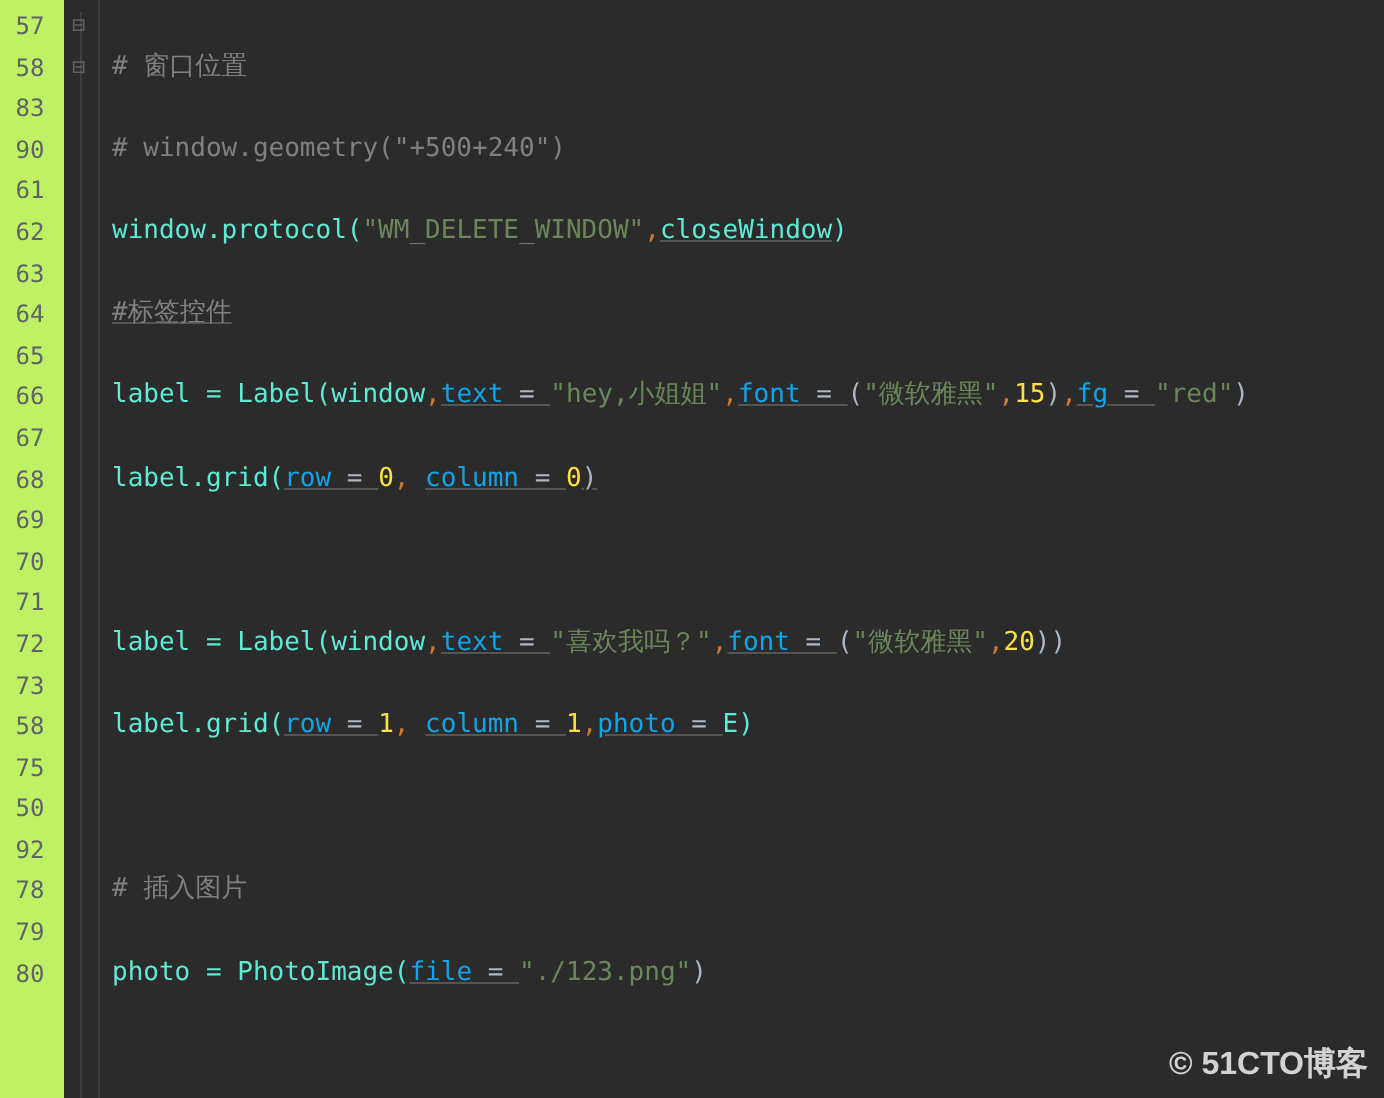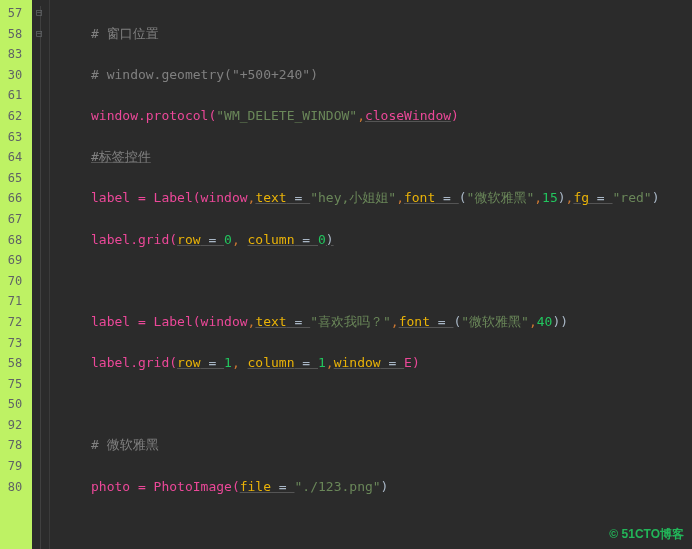--- a/index.html
+++ b/index.html
@@ -50,50 +50,49 @@
   bottom: 0;
   width: 1px;
   background: #404040;
 }
 .code {
   flex: 1;
   padding: 3px 0 12px 6px;
   line-height: 20.6px;
   white-space: pre;
   overflow: hidden;
-  margin-left: 35px;
 }
 .ln { height: 20.6px; }
 .cm { color: #808080; }
 .str { color: #6a8759; }
-.num { color: #22c55e; }
-.id { color: #ec4899; }
-.param { color: #eab308; }
+.num { color: #fde047; }
+.id { color: #5eead4; }
+.param { color: #0ea5e9; }
 .ul { text-decoration: underline; text-decoration-color: #555; }
 .comma { color: #cc7832; }
 .watermark {
   position: absolute;
   right: 8px;
   bottom: 6px;
-  color: #22c55e;
+  color: #e5e5e5;
   font-family: sans-serif;
-  font-size: 12px;
+  font-size: 16px;
   font-weight: bold;
   opacity: 0.9;
 }
 </style>
 </head>
 <body>
 
 <div class="editor">
   <div class="gutter">
     <div>57</div>
       <div>58</div>
       <div>83</div>
-      <div>30</div>
+      <div>90</div>
       <div>61</div>
       <div>62</div>
       <div>63</div>
       <div>64</div>
       <div>65</div>
       <div>66</div>
       <div>67</div>
       <div>68</div>
       <div>69</div>
       <div>70</div>
@@ -114,24 +113,24 @@
     <span class="fold-mark" style="top:23.6px">⊟</span>
   </div>
   <div class="code">
 <div class="ln"><span class="cm"># 窗口位置</span></div>
 <div class="ln"><span class="cm"># window.geometry("+500+240")</span></div>
 <div class="ln"><span class="id">window.protocol(</span><span class="str">"WM_DELETE_WINDOW"</span><span class="comma">,</span><span class="id ul">closeWindow</span><span class="id">)</span></div>
 <div class="ln"><span class="cm ul">#标签控件</span></div>
 <div class="ln"><span class="id">label = Label(window</span><span class="comma">,</span><span class="param ul">text</span><span class="ul"> = </span><span class="str">"hey,小姐姐"</span><span class="comma">,</span><span class="param ul">font</span><span class="ul"> = </span><span>(</span><span class="str">"微软雅黑"</span><span class="comma">,</span><span class="num">15</span><span>)</span><span class="comma">,</span><span class="param ul">fg</span><span class="ul"> = </span><span class="str">"red"</span><span>)</span></div>
 <div class="ln"><span class="id">label.grid(</span><span class="param ul">row</span><span class="ul"> = </span><span class="num">0</span><span class="comma">, </span><span class="param ul">column</span><span class="ul"> = </span><span class="num">0</span><span class="ul">)</span></div>
 <div class="ln"></div>
-<div class="ln"><span class="id">label = Label(window</span><span class="comma">,</span><span class="param ul">text</span><span class="ul"> = </span><span class="str">"喜欢我吗？"</span><span class="comma">,</span><span class="param ul">font</span><span class="ul"> = </span><span>(</span><span class="str">"微软雅黑"</span><span class="comma">,</span><span class="num">40</span><span>))</span></div>
-<div class="ln"><span class="id">label.grid(</span><span class="param ul">row</span><span class="ul"> = </span><span class="num">1</span><span class="comma">, </span><span class="param ul">column</span><span class="ul"> = </span><span class="num">1</span><span class="comma">,</span><span class="param ul">window</span><span class="ul"> = </span><span class="id">E)</span></div>
+<div class="ln"><span class="id">label = Label(window</span><span class="comma">,</span><span class="param ul">text</span><span class="ul"> = </span><span class="str">"喜欢我吗？"</span><span class="comma">,</span><span class="param ul">font</span><span class="ul"> = </span><span>(</span><span class="str">"微软雅黑"</span><span class="comma">,</span><span class="num">20</span><span>))</span></div>
+<div class="ln"><span class="id">label.grid(</span><span class="param ul">row</span><span class="ul"> = </span><span class="num">1</span><span class="comma">, </span><span class="param ul">column</span><span class="ul"> = </span><span class="num">1</span><span class="comma">,</span><span class="param ul">photo</span><span class="ul"> = </span><span class="id">E)</span></div>
 <div class="ln"></div>
-<div class="ln"><span class="cm"># 微软雅黑</span></div>
+<div class="ln"><span class="cm"># 插入图片</span></div>
 <div class="ln"><span class="id">photo = PhotoImage(</span><span class="param ul">file</span><span class="ul"> = </span><span class="str">"./123.png"</span><span>)</span></div>
 
 
 
 
 
 
 
 
 

